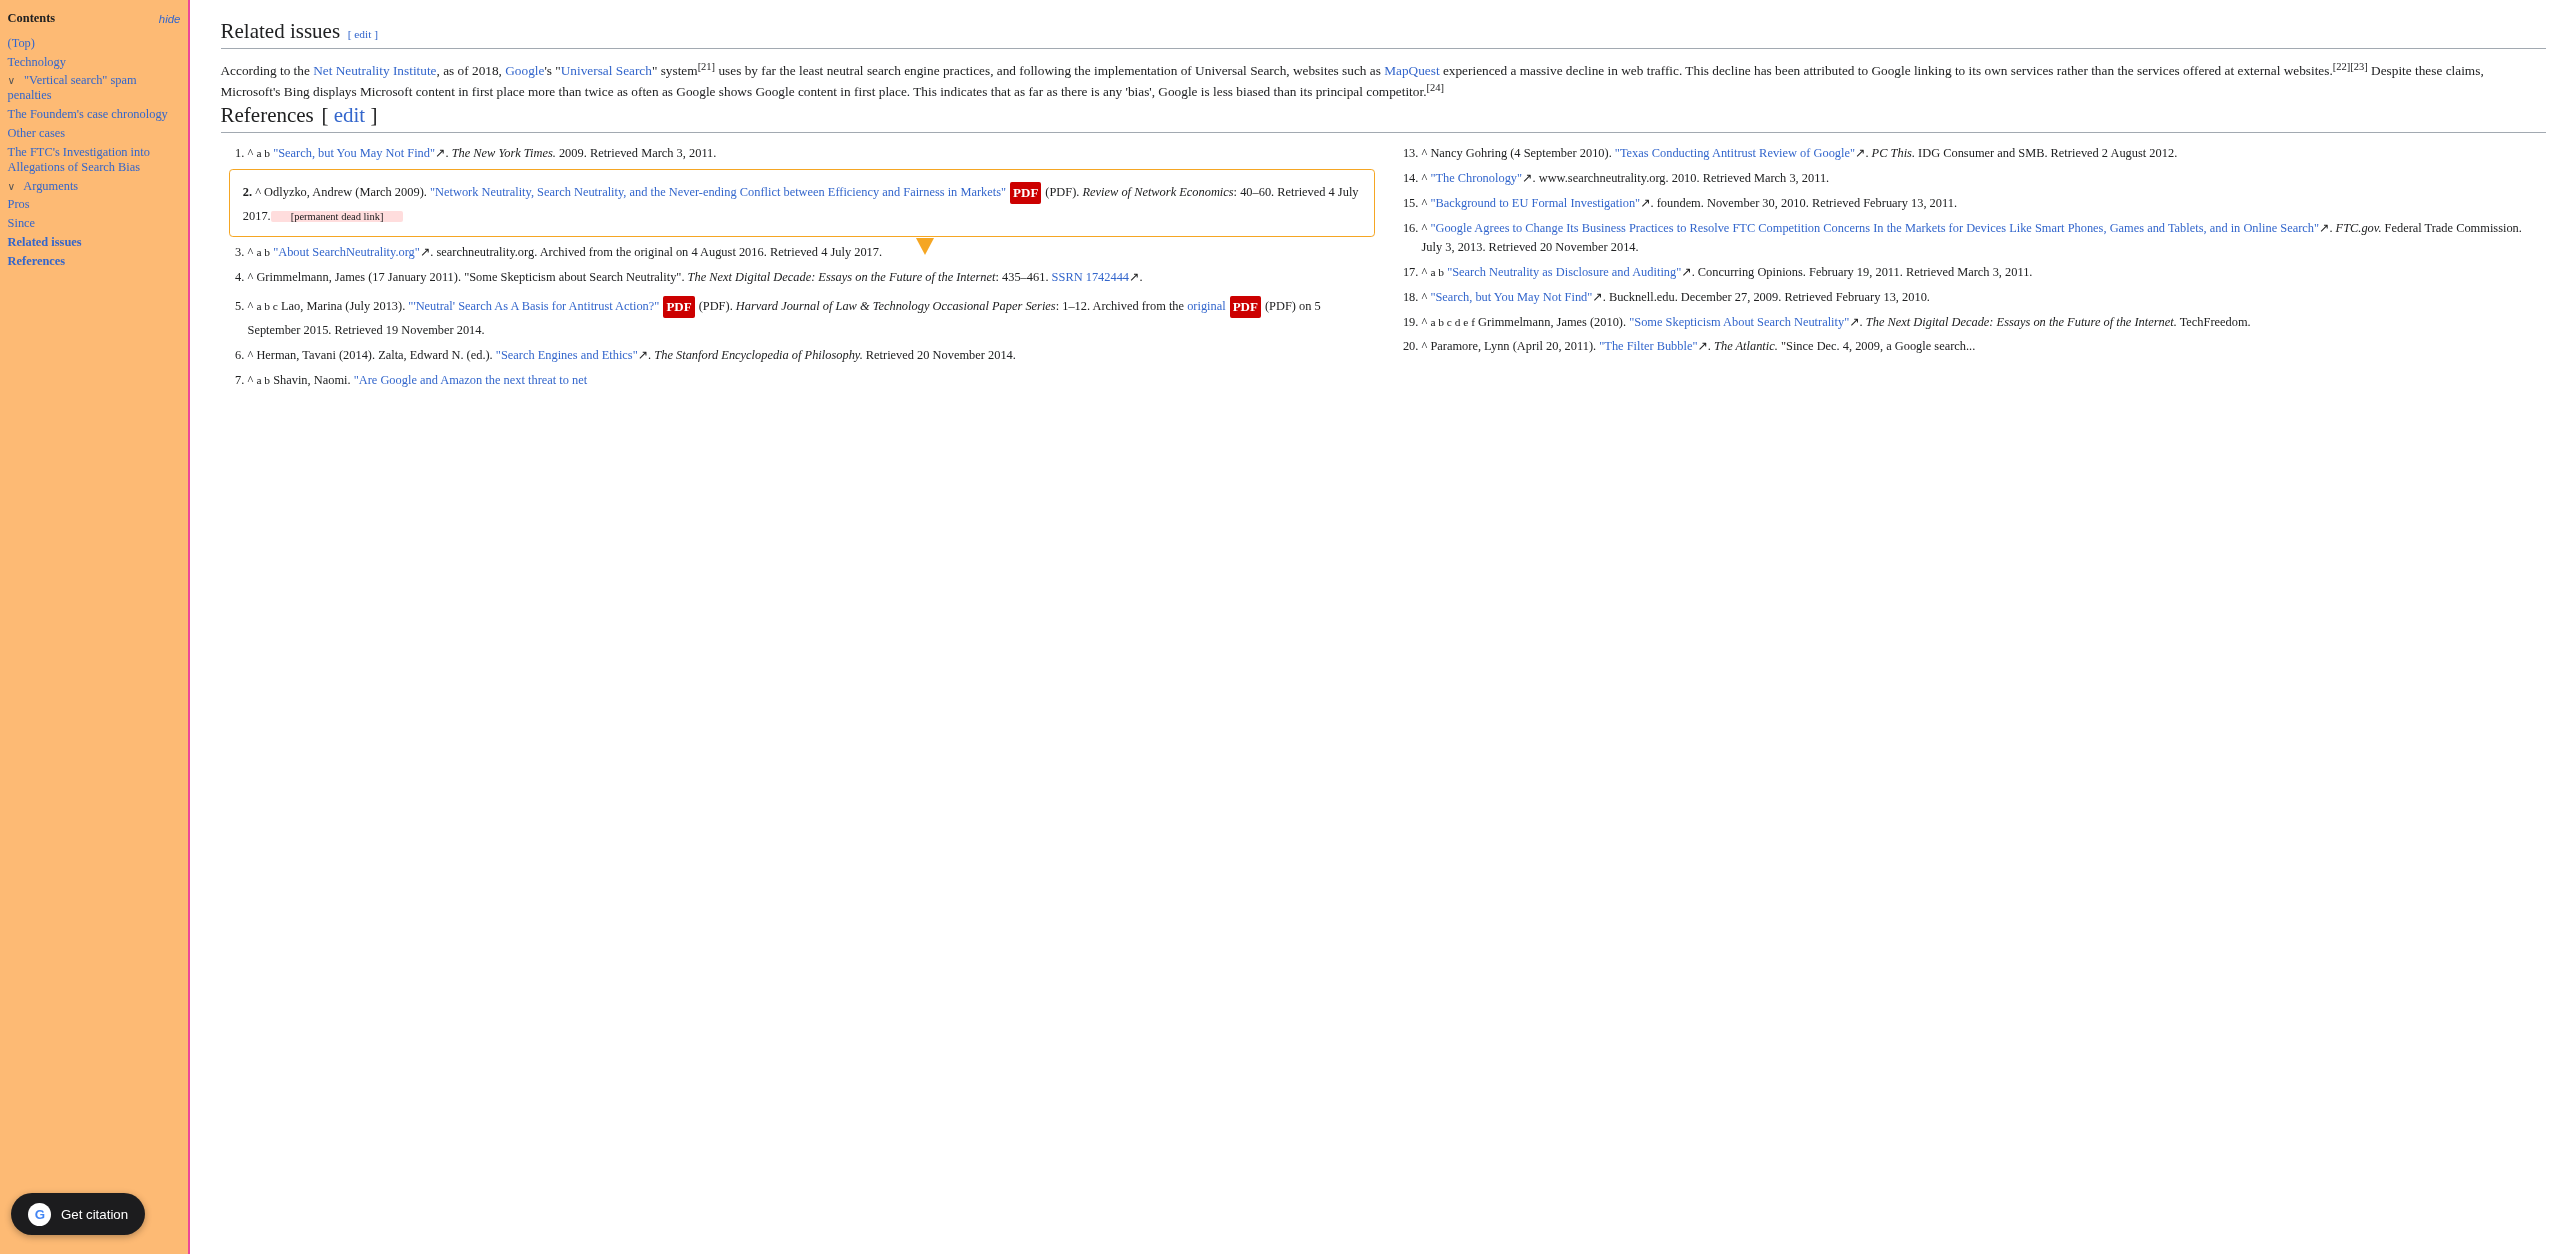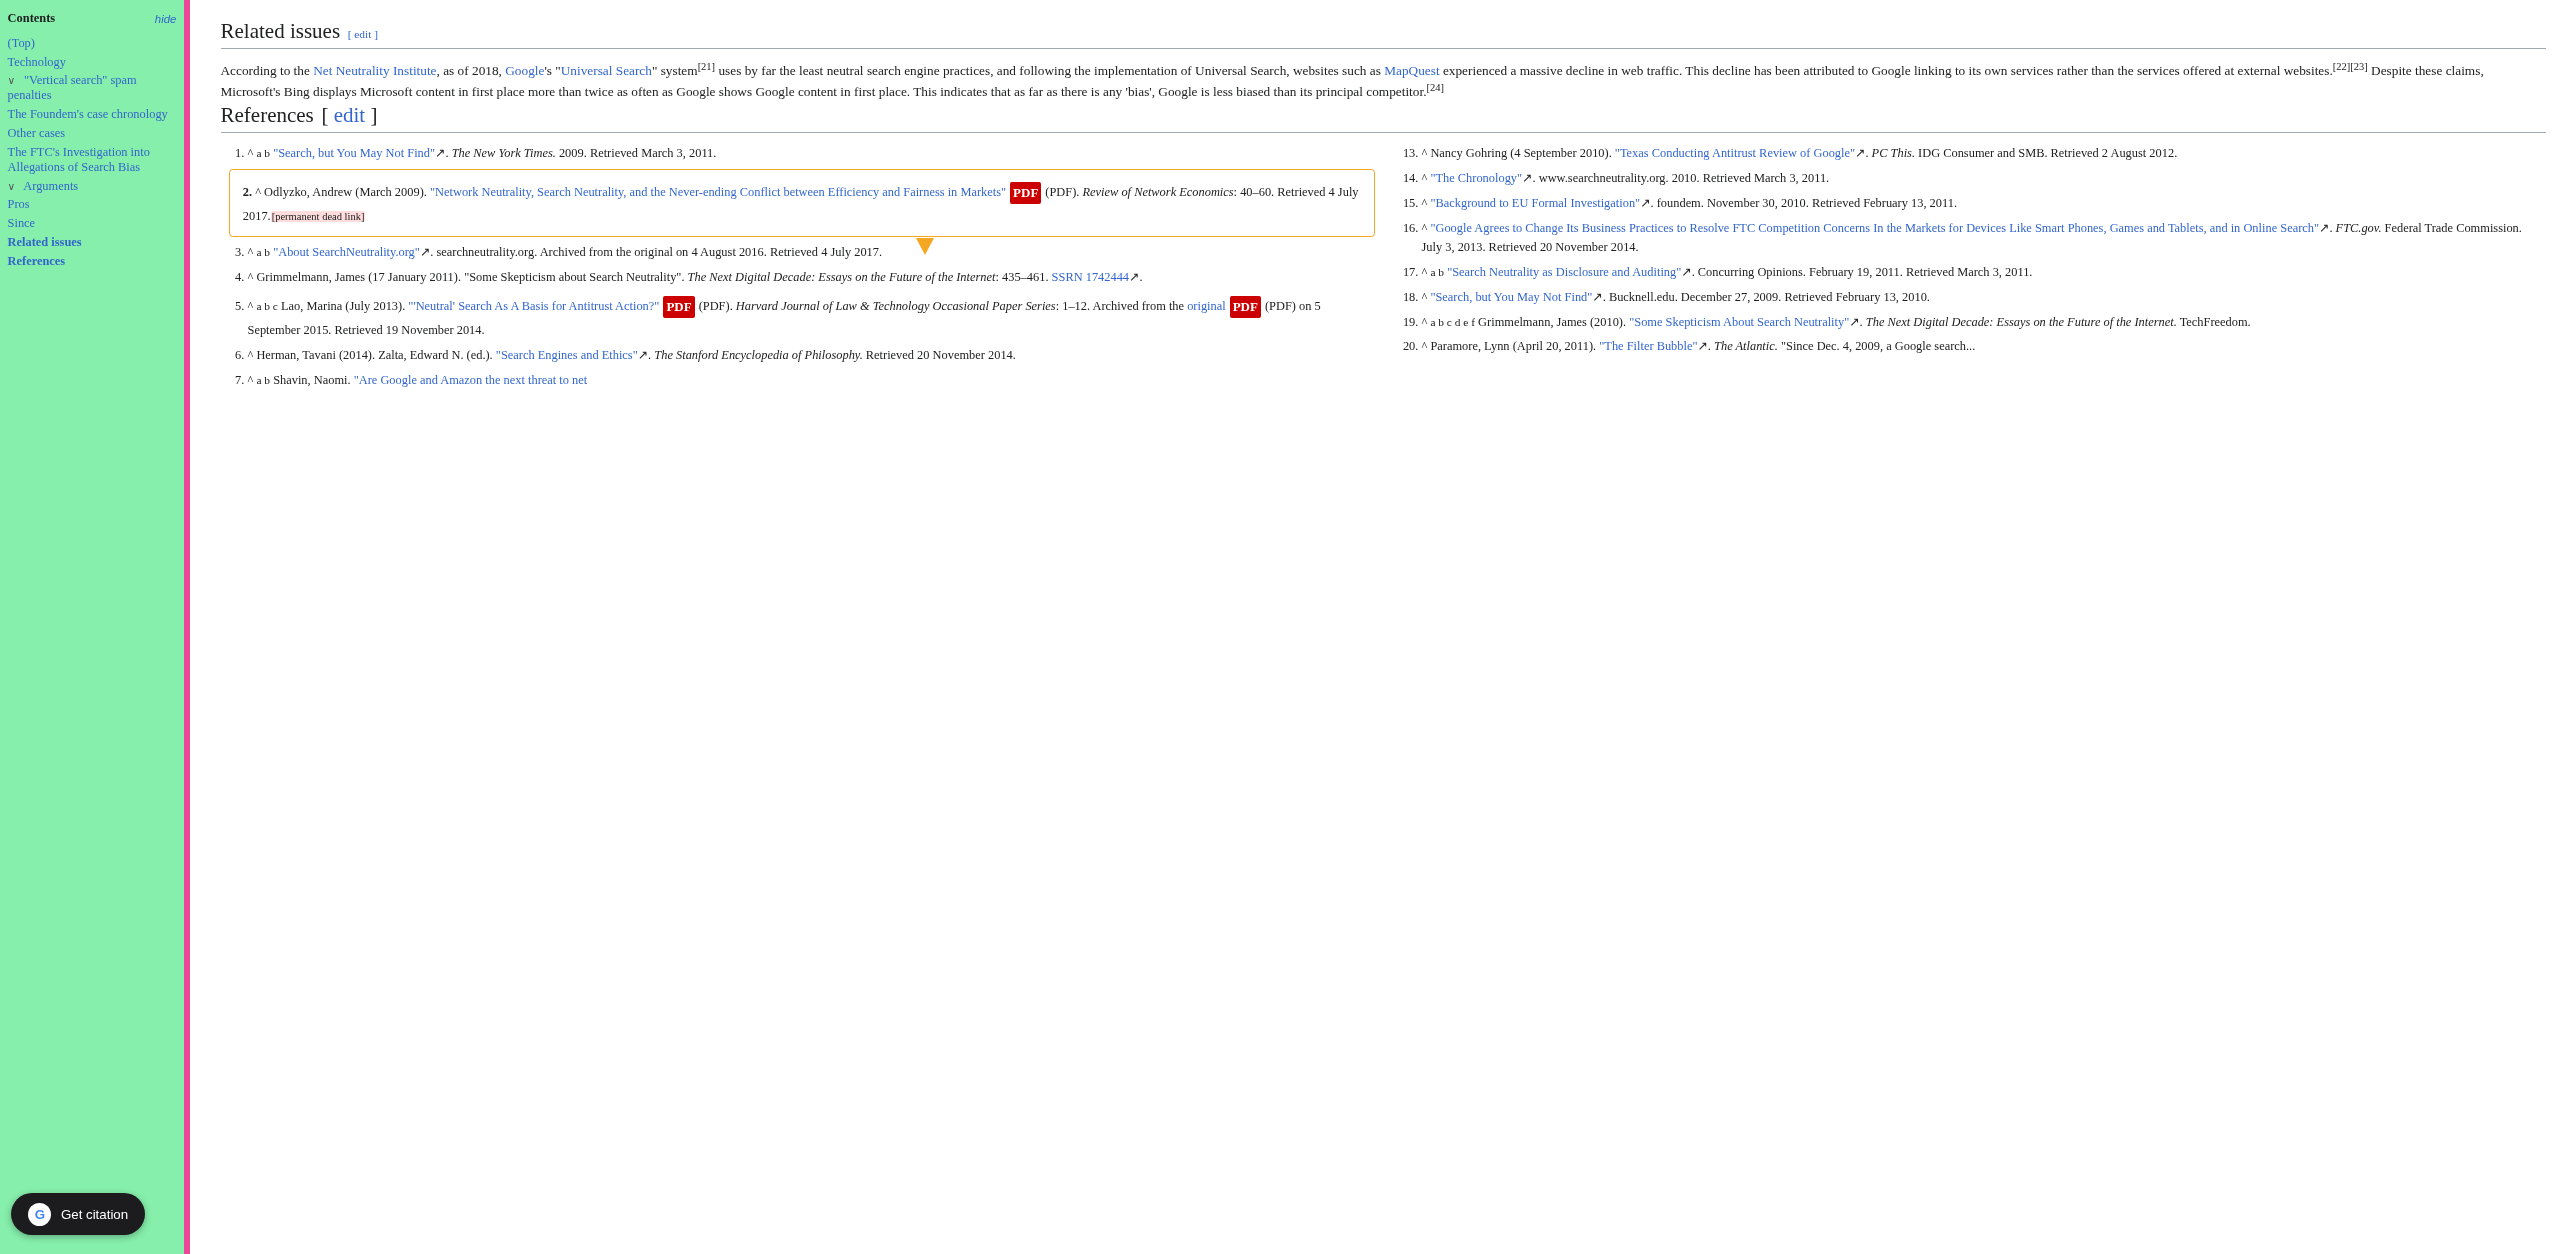--- a/index.html
+++ b/index.html
@@ -10,22 +10,22 @@
       color: #202122;
       display: flex;
       min-height: 100vh;
     }
     a { color: #3366cc; text-decoration: none; }
 
     
     #sidebar {
       width: 190px;
       min-width: 190px;
-      background: #86efac;
-      border-right: 6px solid #ec4899;
+      background: #fdba74;
+      border-right: 2px solid #ec4899;
       padding: 11.4px 7.6px;
       font-size: 12.4px;
     }
     .toc-title-row {
       display: flex;
       align-items: center;
       justify-content: space-between;
       margin-bottom: 7.6px;
     }
     .toc-title {
@@ -146,21 +146,21 @@
       color: white;
       font-size: 13px;
       font-weight: bold;
       padding: 1px 2.9px;
       border-radius: 1.9px;
       vertical-align: middle;
       margin: 3px 1px;
     }
     .dead-link {
       background: #ffdddd;
-      padding: 0 1px;
+      padding: 0 20px;
       border-radius: 1.9px;
       font-size: 10.5px;
     }
     
     #get-citation {
       position: fixed;
       bottom: 19px;
       left: 11.4px;
       background: #1c1c1e;
       color: #fff;

